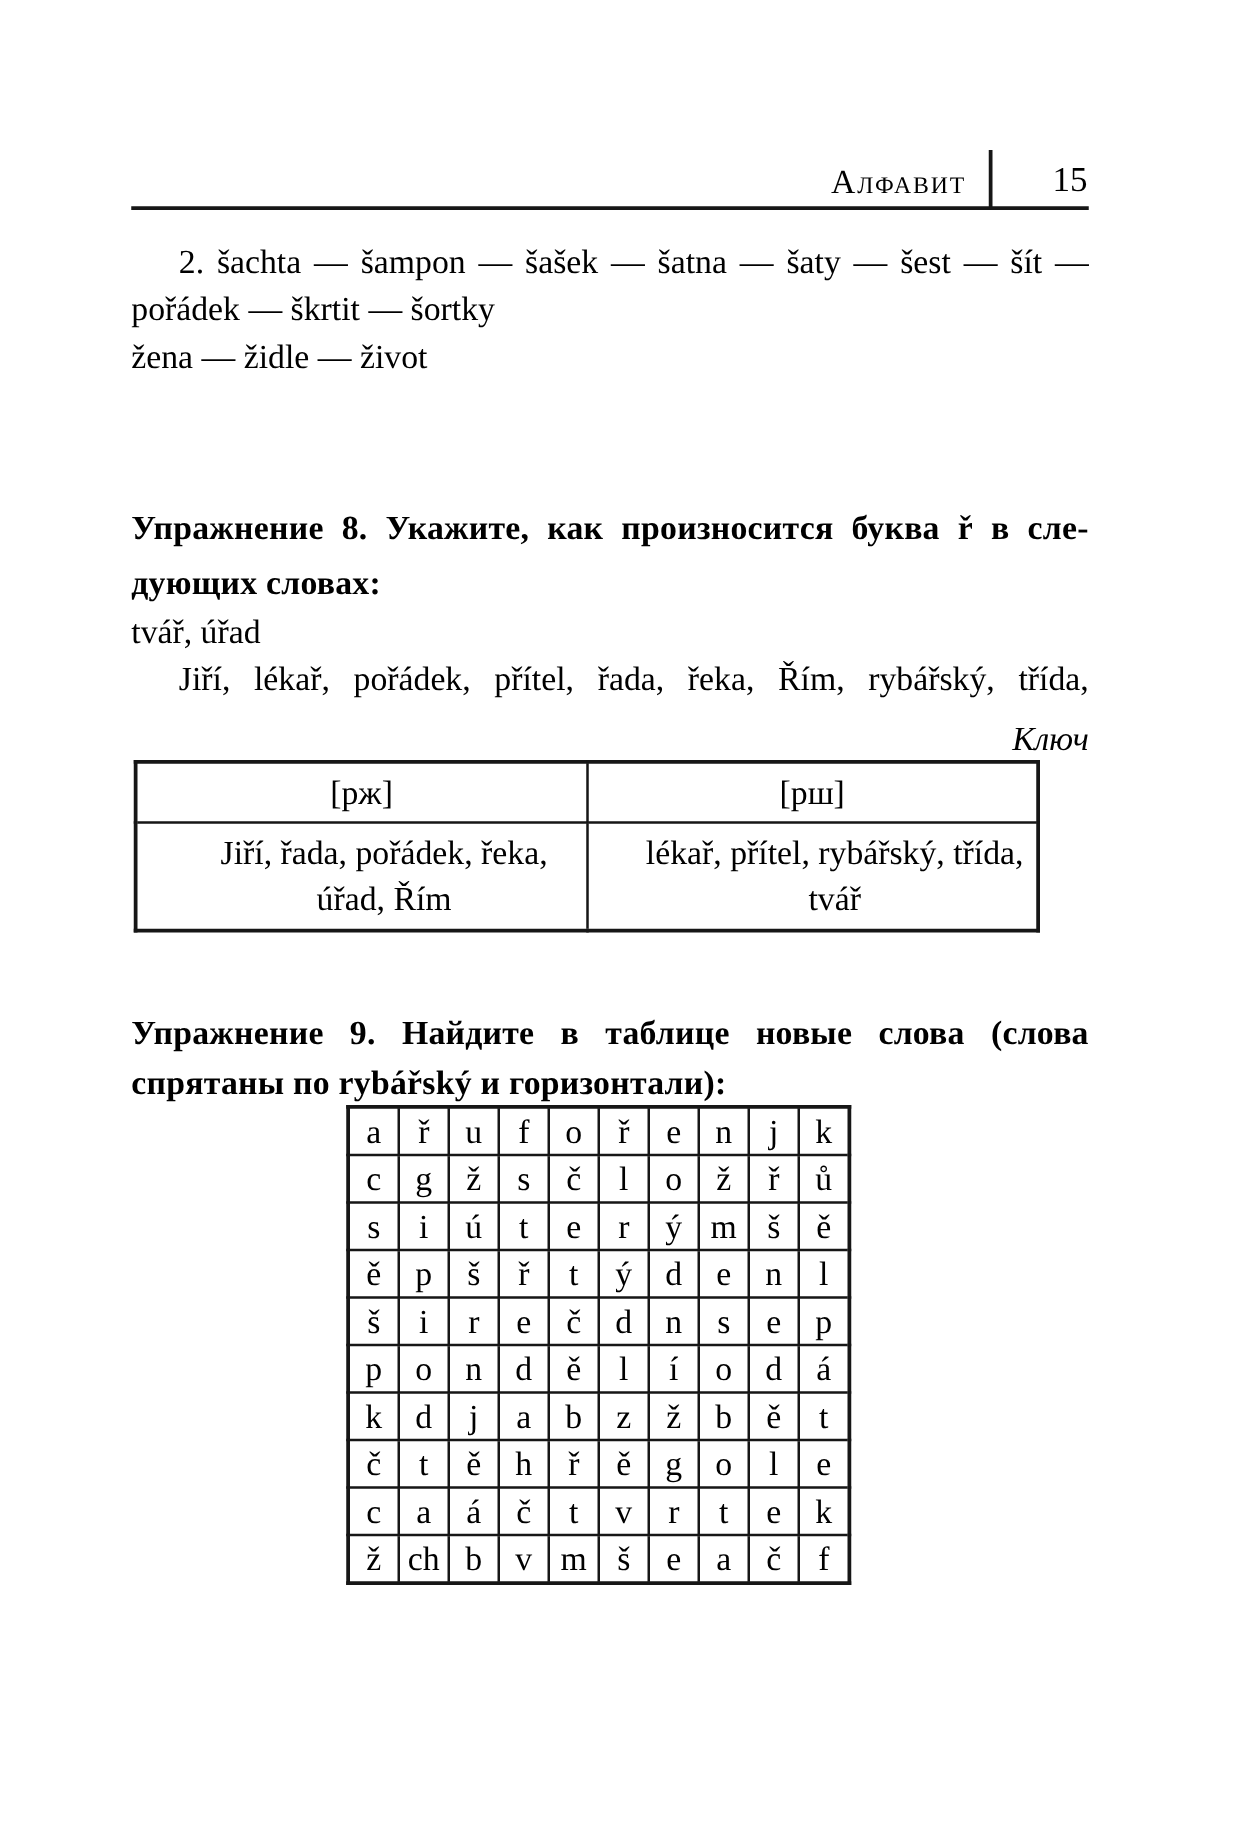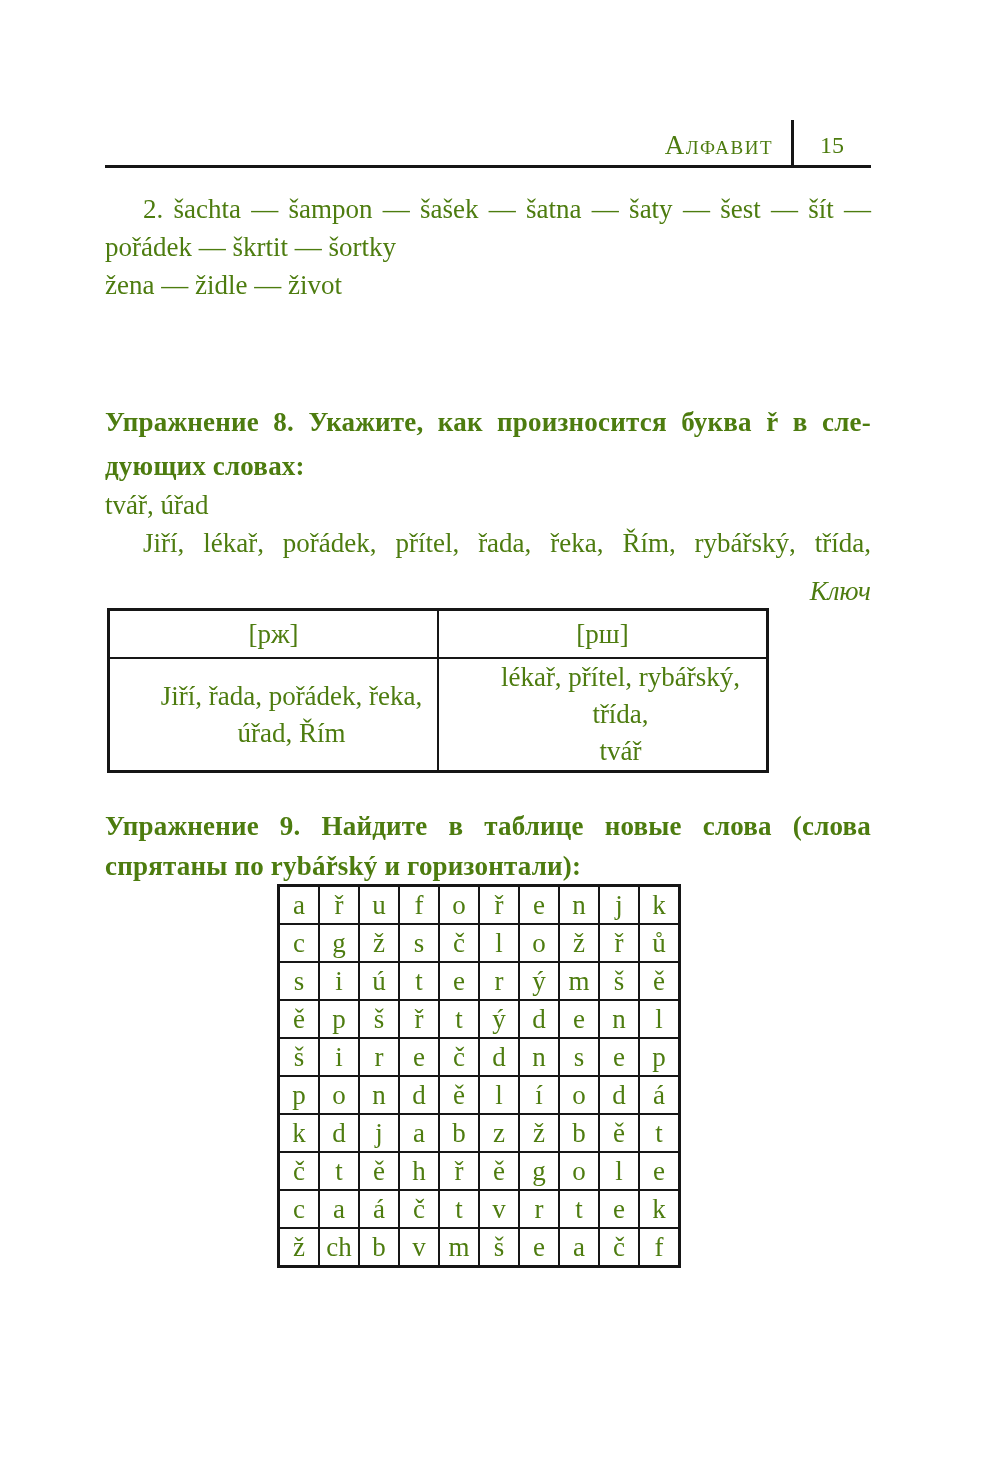--- a/index.html
+++ b/index.html
@@ -3,43 +3,43 @@
 <meta charset="utf-8">
 <style>
   html, body { margin: 0; padding: 0; background: #e8e8e8; }
   .page {
     position: relative;
     width: 1000px;
     height: 1462px;
     margin: 0 auto;
     background: #ffffff;
     font-family: "Liberation Serif", serif;
-    color: #4d7c0f;
+    color: #000000;
     overflow: hidden;
   }
 
   
   .runhead-title {
     position: absolute;
     left: 105px;
     width: 668px;
     top: 128px;
     text-align: right;
     font-variant: small-caps;
     font-size: 27px;
     letter-spacing: 1.5px;
     line-height: 34px;
   }
   .runhead-pagenum {
     position: absolute;
     left: 794px;
     width: 76px;
     top: 128px;
-    text-align: center;
-    font-size: 24px;
+    text-align: right;
+    font-size: 28px;
     line-height: 34px;
   }
   .runhead-vline {
     position: absolute;
     left: 791px;
     top: 120px;
     width: 3px;
     height: 47px;
     background: #161616;
   }
@@ -72,21 +72,21 @@
   }
   .heading9 { line-height: 40px; font-family: Liberation Serif, serif; }
 
   .key-label { font-style: italic; text-align: right; }
 
   
   .key-table {
     position: absolute;
     left: 107px;
     top: 608px;
-    width: 662px;
+    width: 725px;
     border-collapse: collapse;
     table-layout: fixed;
     font-size: 27px;
   }
   .key-table, .key-table td { border: 2px solid #161616; }
   .key-table { border-width: 3px; }
   .key-table td {
     text-align: center;
     vertical-align: middle;
     padding: 0;

